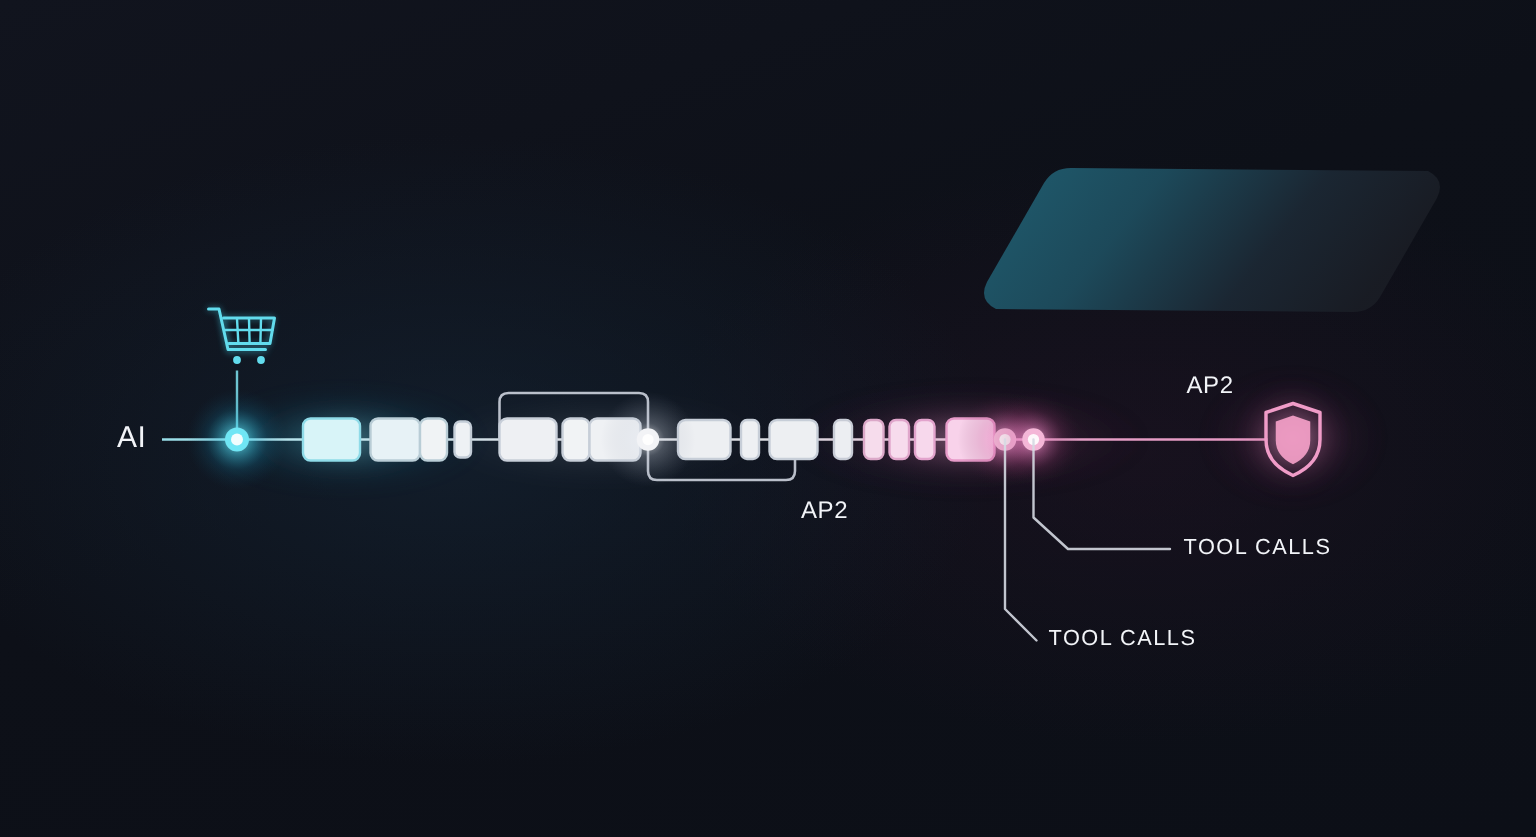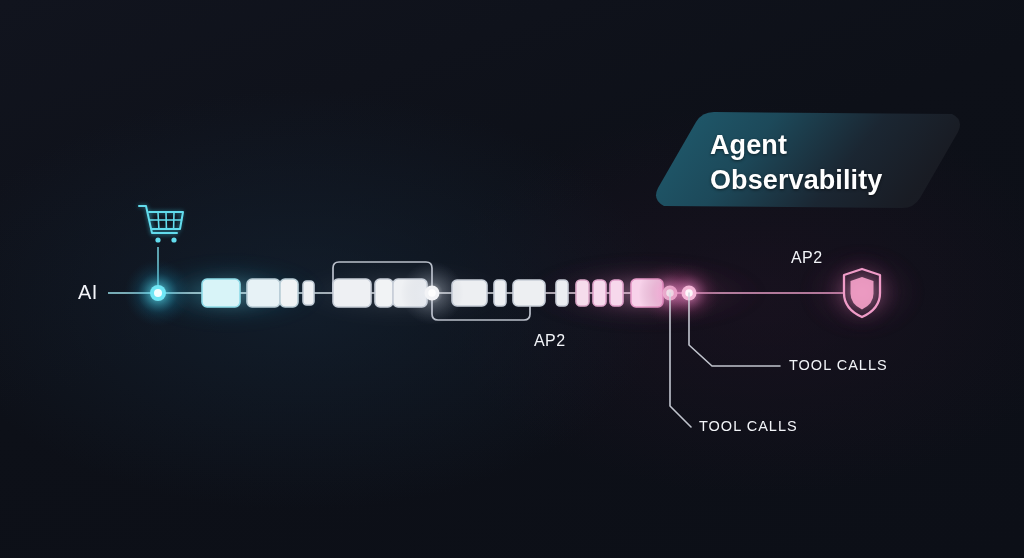--- a/index.html
+++ b/index.html
@@ -246,24 +246,20 @@
       <path d="M 862 269 L 880 275 L 880 293 Q 880 309 862 317 Q 844 309 844 293 L 844 275 Z" fill="none" stroke="#f09cc8" stroke-width="2.3" stroke-linejoin="round"></path>
       <path d="M 862 277 L 873.5 281 L 873.5 293.5 Q 873.5 304 862 309.5 Q 850.5 304 850.5 293.5 L 850.5 281 Z" fill="#f49fc8" opacity="0.92"></path>
     </g>
 
   </svg>
 
   <div class="banner-wrap">
     <svg viewBox="0 0 312 104" width="312" height="104">
       <path d="M 62 4 Q 50 4 44 14 L 6 80 Q 0 92 12 98 L 250 100 Q 262 100 268 90 L 306 24 Q 312 12 300 6 Z" fill="url(#bannerGrad)" opacity="0.97"></path>
     </svg>
-    <div class="banner-text">
-      <span class="banner-line">Agent</span>
-      <span class="banner-line">Observability</span>
-    </div>
   </div>
 
   <div class="lbl lbl-ai">AI</div>
   <div class="lbl lbl-ap2-a">AP2</div>
   <div class="lbl lbl-ap2-b">AP2</div>
   <div class="lbl lbl-tool-1">TOOL CALLS</div>
   <div class="lbl lbl-tool-2">TOOL CALLS</div>
 
 </div>
 

